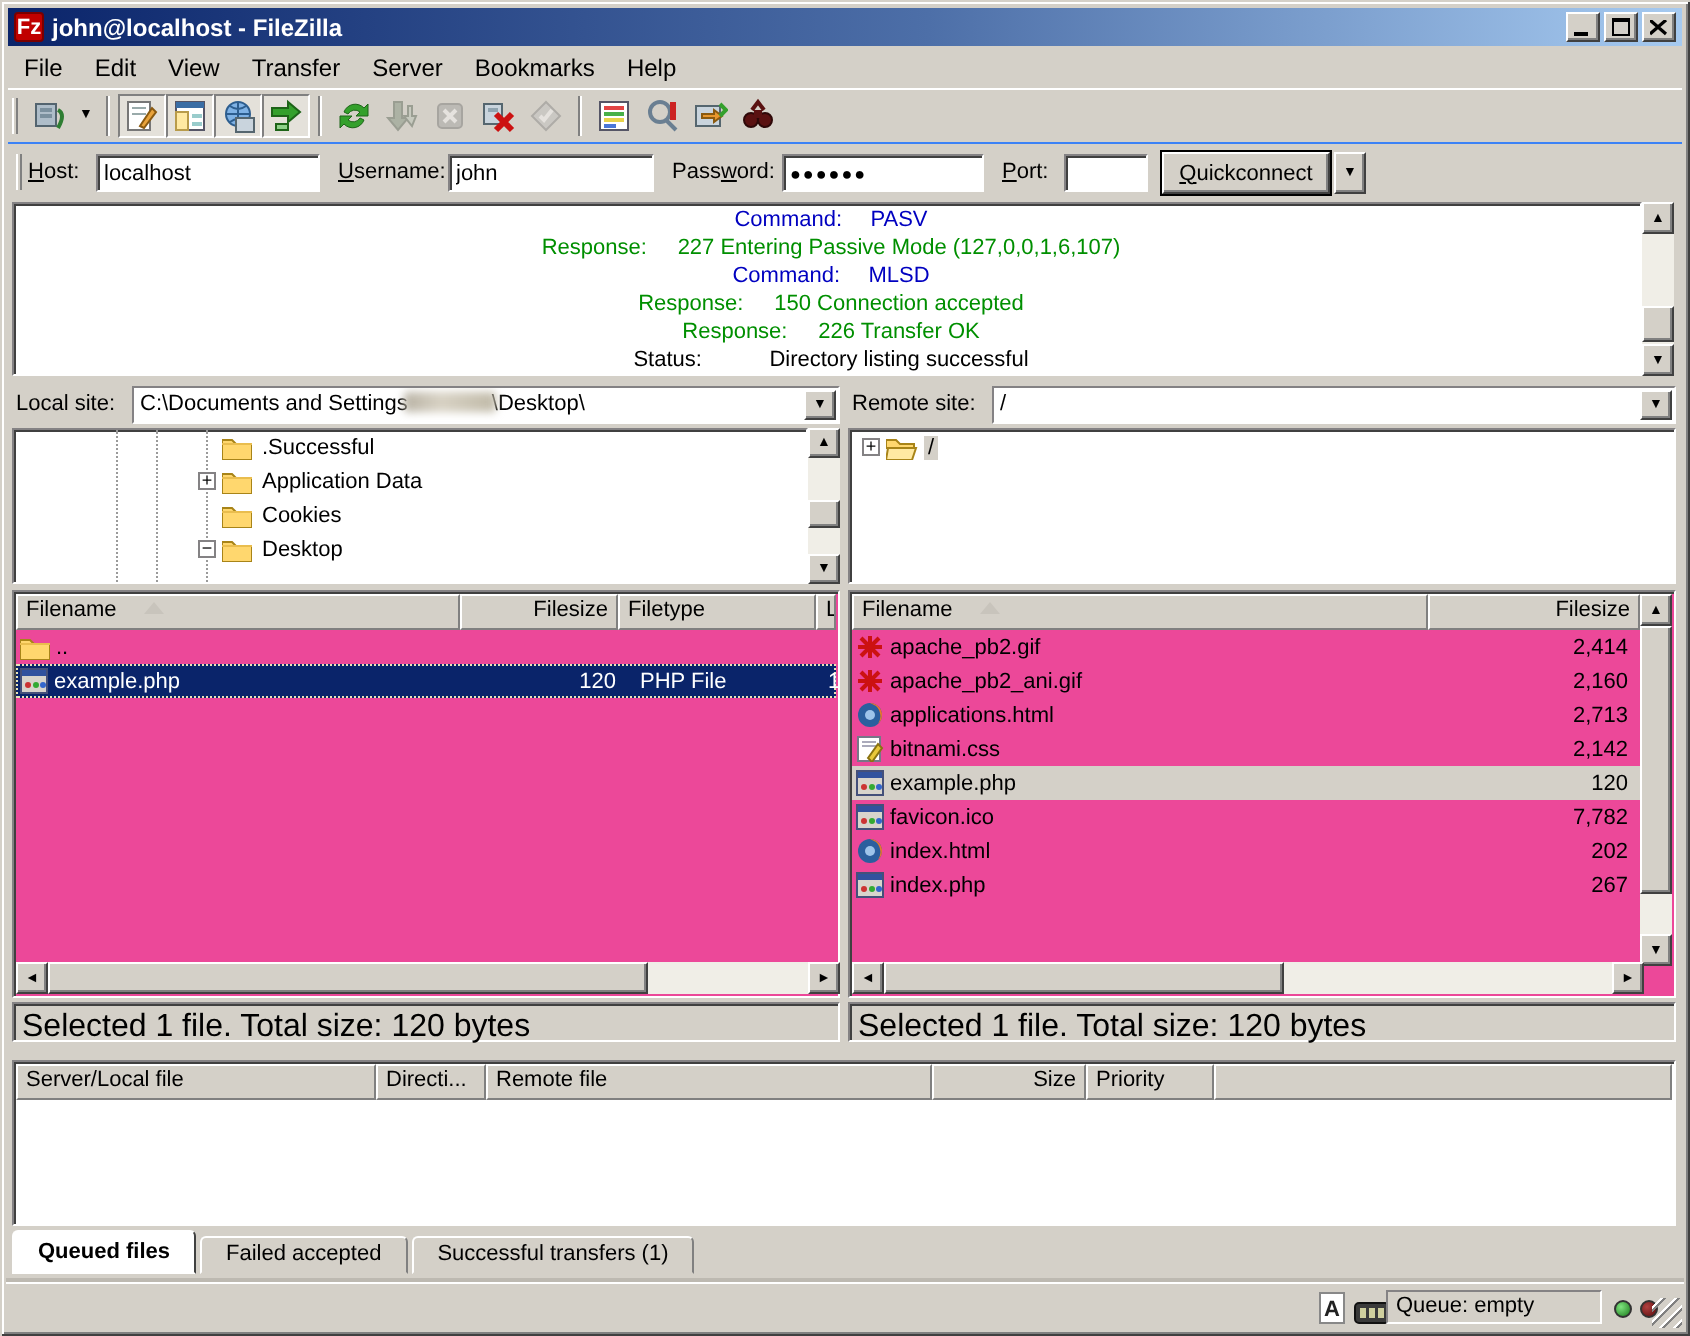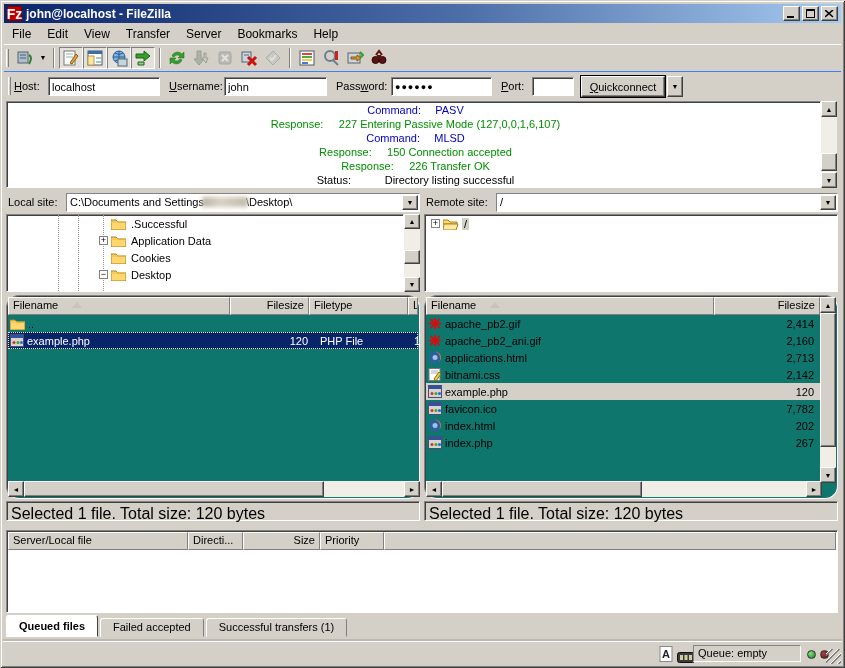--- a/index.html
+++ b/index.html
@@ -4,21 +4,21 @@
 <style>
   html,body{margin:0;padding:0;background:#d4d0c8;}
   *{box-sizing:border-box;font-family:"Liberation Sans",sans-serif;}
   #win{position:relative;width:845px;height:668px;background:#d4d0c8;overflow:hidden;
        box-shadow:inset 1px 1px 0 #d4d0c8, inset -1px -1px 0 #404040, inset 2px 2px 0 #fff, inset -2px -2px 0 #808080;}
   
   .titlebar{position:absolute;left:4px;top:4px;right:4px;height:19px;
             background:linear-gradient(to right,#0a246a,#4d6fa8 55%,#a6caf0);
             display:flex;align-items:center;padding:0 3px;}
   .fz-icon{width:15px;height:15px;background:#c00000;border:1px solid #7a0000;border-radius:2px;
-           color:#fff;font-size:14px;font-weight:bold;display:flex;align-items:center;justify-content:center;margin-right:4px;}
+           color:#fff;font-size:11px;font-weight:bold;display:flex;align-items:center;justify-content:center;margin-right:4px;}
   .title-text{color:#fff;font-size:12px;font-weight:bold;flex:1;white-space:nowrap;}
   .winbtns{display:flex;gap:2px;}
   .wbtn{width:17px;height:15px;background:#d4d0c8;border:1px solid;border-color:#fff #404040 #404040 #fff;
         box-shadow:inset -1px -1px 0 #808080;display:flex;align-items:center;justify-content:center;}
   
   .menubar{position:absolute;left:4px;top:24px;right:4px;height:19px;display:flex;align-items:center;font-size:12px;}
   .menu-item{padding:1px 8px;color:#000;}
   .toolbar{position:absolute;left:4px;top:44px;right:4px;height:26px;display:flex;align-items:center;
            border-top:1px solid #fff;}
   .tgrip{width:3px;height:18px;border-left:1px solid #fff;border-right:1px solid #808080;margin:0 4px 0 2px;}
@@ -69,21 +69,21 @@
             background:linear-gradient(90deg,#b8b2a4,#d8d2c4 40%,#c0baa8);filter:blur(2px);border-radius:2px;}
   .tree{position:absolute;top:214px;height:78px;overflow:hidden;font-size:11px;}
   .guide{position:absolute;top:0;bottom:0;border-left:1px dotted #9a9a9a;}
   .trow{position:relative;height:17px;display:flex;align-items:center;}
   .expbox{width:9px;height:9px;border:1px solid #848284;background:#fff;font-size:9px;line-height:7px;
           text-align:center;flex:none;margin-right:3px;color:#000;}
   .expspace{width:12px;flex:none;}
   .tlabel{padding:0 2px;white-space:nowrap;}
   .sel-gray{background:#d4d0c8;}
   
-  .listwrap{position:absolute;top:295px;height:204px;background:#0f766e;border-radius:13px;}
+  .listwrap{position:absolute;top:295px;height:204px;background:#ec4899;}
   .lhdr{position:absolute;left:1px;right:1px;top:1px;height:18px;display:flex;}
   .sortasc{display:inline-block;width:0;height:0;border-left:5px solid transparent;border-right:5px solid transparent;
            border-bottom:6px solid #c8c4bc;margin-left:14px;vertical-align:1px;}
   .lrows{position:absolute;top:19px;font-size:11px;}
   .frow{position:relative;height:17px;display:flex;align-items:center;white-space:nowrap;}
   .frow .ficon{flex:none;margin:0 3px 0 2px;display:flex;}
   .fsize{position:absolute;text-align:right;}
   .sel-navy{background:#0a246a;color:#fff;outline:1px dotted #e8e4b8;outline-offset:-1px;}
   .hscroll{position:absolute;bottom:1px;height:16px;}
   .statusline{position:absolute;top:501px;height:20px;font-size:16px;padding:3px 4px;background:#d4d0c8;}
@@ -532,20 +532,21 @@
       <div class="sb-thumb" style="left:16px;top:0;width:200px;height:16px;"></div>
       <div class="sb-btn" style="right:0;top:0;width:16px;height:16px;">►</div>
     </div>
   </div>
   <div class="statusline inset" style="left:424px;width:414px;"><span>Selected 1 file. Total size: 120 bytes</span></div>
 
   <div class="queuewrap inset">
     <div class="qhdr">
       <div class="hcell" style="width:180px;"><span>Server/Local file</span></div>
       <div class="hcell" style="width:55px;"><span>Directi...</span></div>
+      <div class="hcell" style="width:223px;"><span>Remote file</span></div>
       <div class="hcell" style="width:77px;text-align:right;"><span>Size</span></div>
       <div class="hcell" style="width:64px;"><span>Priority</span></div>
       <div class="hcell" style="flex:1;"></div>
     </div>
   </div>
 
   <div class="tabs">
     <div class="tab active"><span>Queued files</span></div>
     <div class="tab"><span>Failed accepted</span></div>
     <div class="tab"><span>Successful transfers (1)</span></div>

